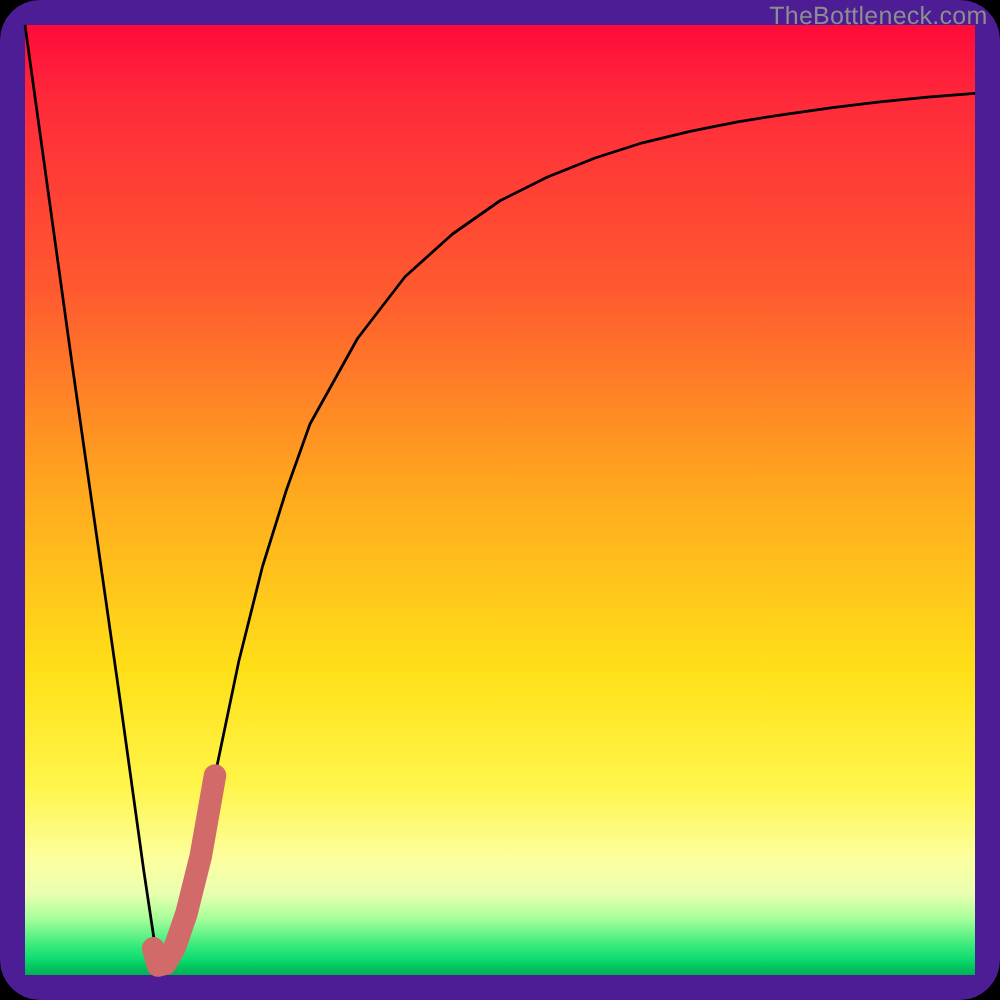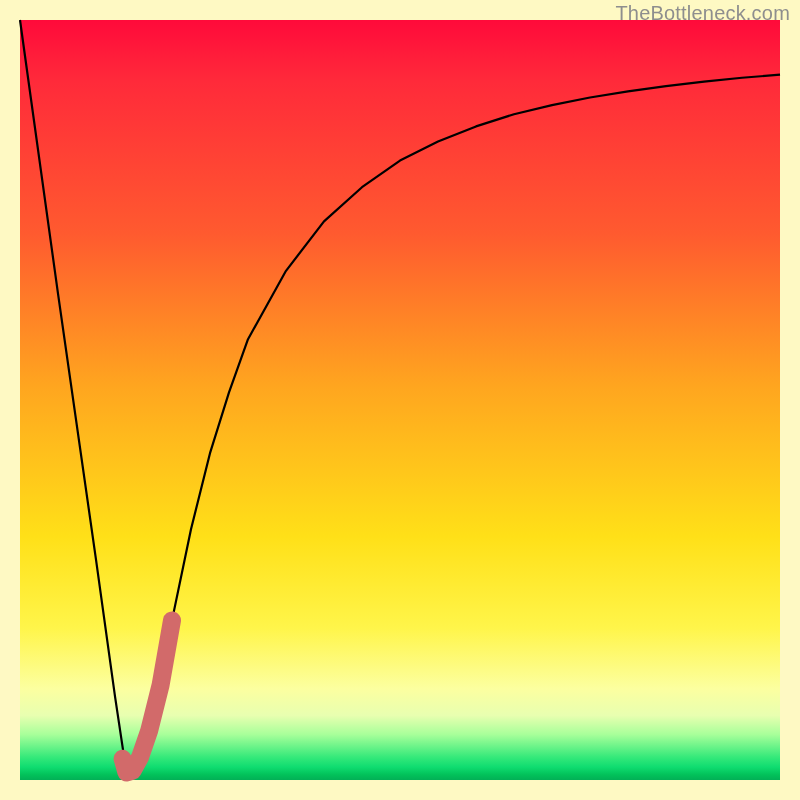--- a/index.html
+++ b/index.html
@@ -8,21 +8,22 @@
     width: 800px;
     height: 800px;
     background: #000;
     overflow: hidden;
     font-family: Arial, Helvetica, sans-serif;
   }
   .frame {
     position: relative;
     width: 800px;
     height: 800px;
-    background: #fef9c3;
+    background: #4c1d95;
+    border-radius: 32px;
   }
   .plot-outer {
     position: absolute;
     left: 20px;
     top: 20px;
     width: 760px;
     height: 760px;
     background: #000;
   }
   .plot-area {

